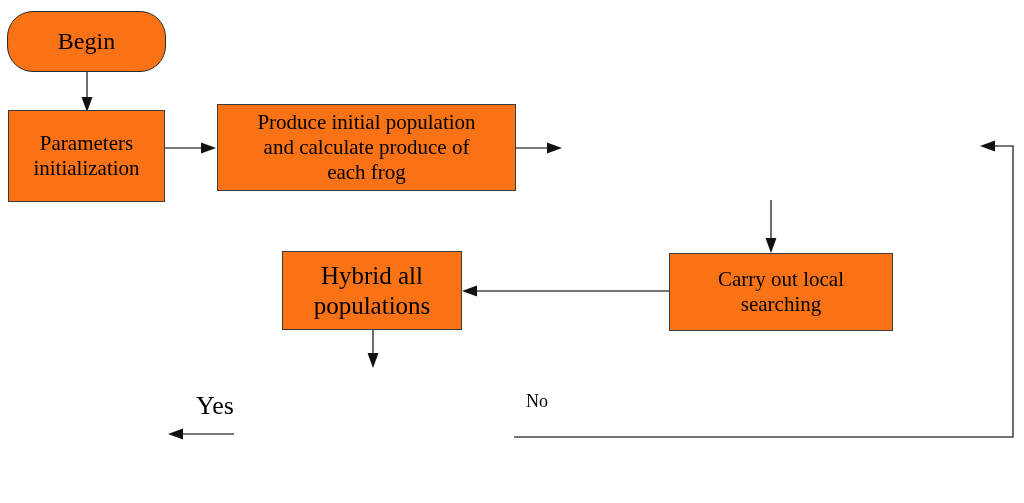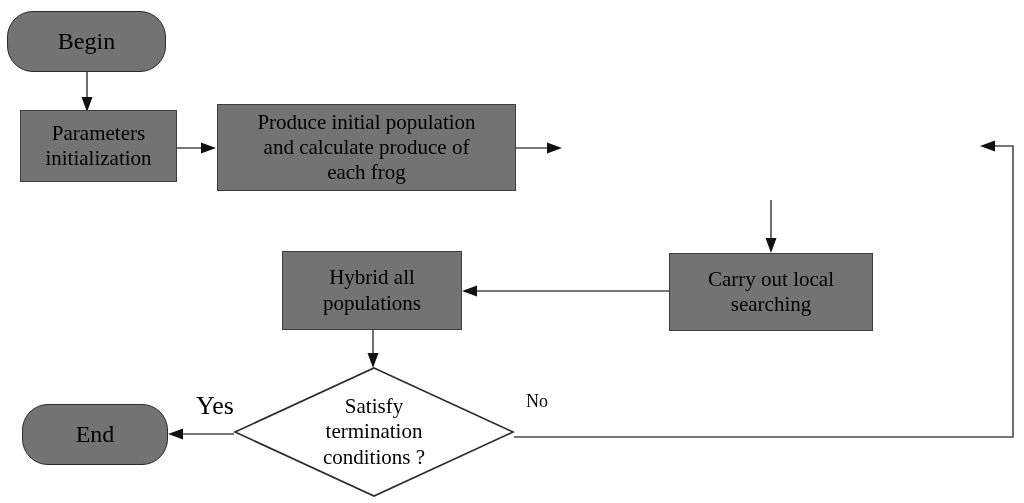--- a/index.html
+++ b/index.html
@@ -17,21 +17,21 @@
     color: #000000;
     overflow: hidden;
   }
   .node {
     position: absolute;
     box-sizing: border-box;
     display: flex;
     align-items: center;
     justify-content: center;
     text-align: center;
-    background: #737373;
+    background: #f97316;
     line-height: 1.20;
     white-space: pre-line;
   }
   .rect {
     border: 1.6px solid #3c3c3c;
   }
   .terminator {
     border: 1.6px solid #2b2b2b;
     border-radius: 26px;
   }
@@ -74,25 +74,25 @@
     stroke: #4a4a4a;
     stroke-width: 1.6;
     fill: none;
   }
   .arrowhead {
     fill: #111111;
     stroke: none;
   }
   
   #node-begin      { left: 7px;   top: 11px;  width: 159px; height: 61px;  font-size: 24px; }
-  #node-params     { left: 20px;   top: 110px; width: 157px; height: 72px;  font-size: 21px; }
+  #node-params     { left: 8px;   top: 110px; width: 157px; height: 92px;  font-size: 21px; }
   #node-produce    { left: 217px; top: 104px; width: 299px; height: 87px;  font-size: 21px; }
   #node-sort       { left: 562px; top: 105px; width: 418px; height: 95px;  font-size: 21px; }
-  #node-carry      { left: 669px; top: 253px; width: 204px; height: 78px;  font-size: 21px; }
-  #node-hybrid     { left: 282px; top: 251px; width: 180px; height: 79px;  font-size: 21px; }
+  #node-carry      { left: 669px; top: 253px; width: 224px; height: 78px;  font-size: 21px; }
+  #node-hybrid     { left: 282px; top: 251px; width: 180px; height: 79px;  font-size: 25px; }
   #node-decision   { left: 234px; top: 367px; width: 280px; height: 130px; font-size: 21px; }
   #node-end        { left: 22px;  top: 404px; width: 146px; height: 61px;  font-size: 24px; }
   #label-yes       { left: 196px; top: 391px; font-size: 26px; }
   #label-no        { left: 526px; top: 391px; font-size: 18px; }
 </style>
 </head>
 <body>
 
 <div id="canvas">
 
@@ -132,28 +132,19 @@
 and calculate produce of
 each frog</div>
 
 
   <div class="node rect" id="node-carry">Carry out local
 searching</div>
 
   <div class="node rect" id="node-hybrid">Hybrid all
 populations</div>
 
-  <div class="diamond-wrap" id="node-decision">
-    <svg width="280" height="130" viewBox="0 0 280 130">
-      <polygon points="140,1 279,65 140,129 1,65" fill="#ffffff" stroke="#2b2b2b" stroke-width="1.6"></polygon>
-    </svg>
-    <div class="diamond-label">Satisfy
-termination
-conditions ?</div>
-  </div>
 
-  <div class="node terminator" id="node-end">End</div>
 
   <div class="edge-label" id="label-yes">Yes</div>
 
   <div class="edge-label" id="label-no">No</div>
 
 </div>
 
 </body></html>

